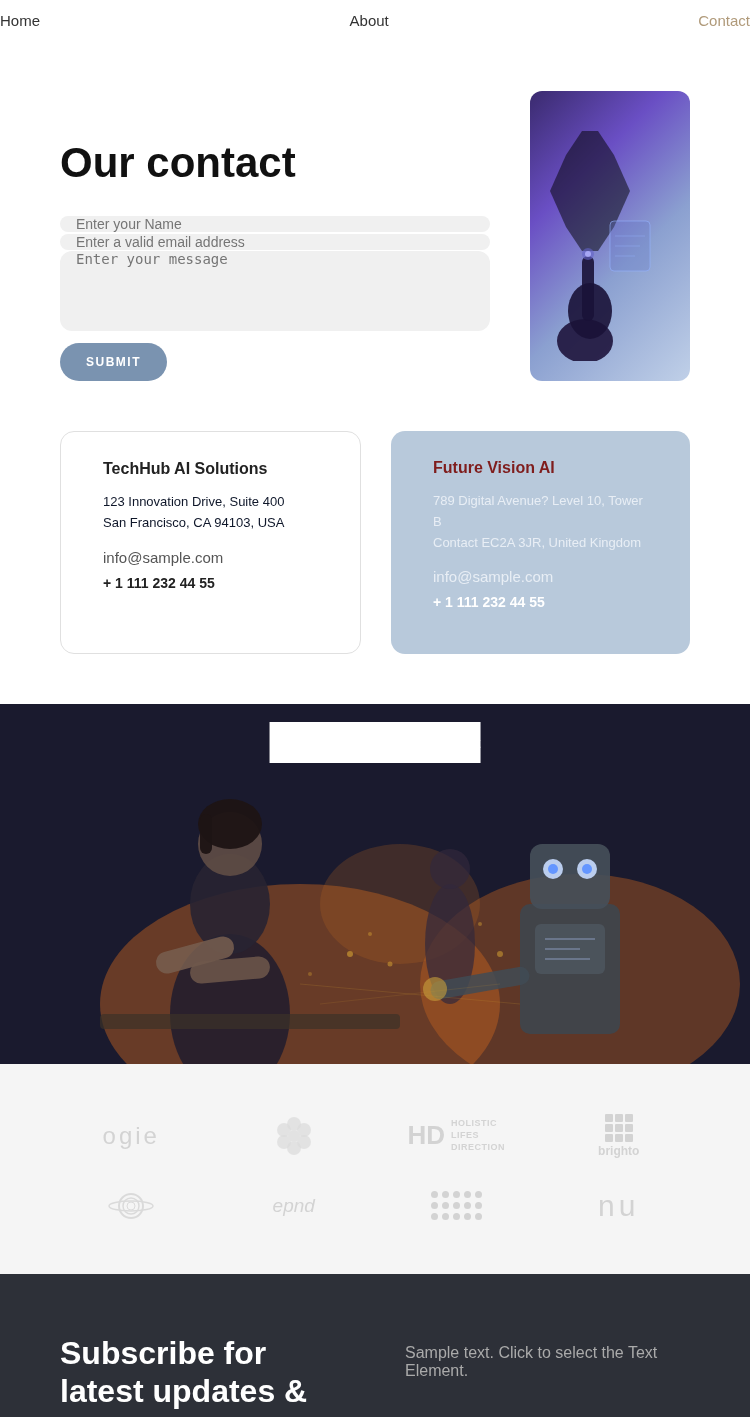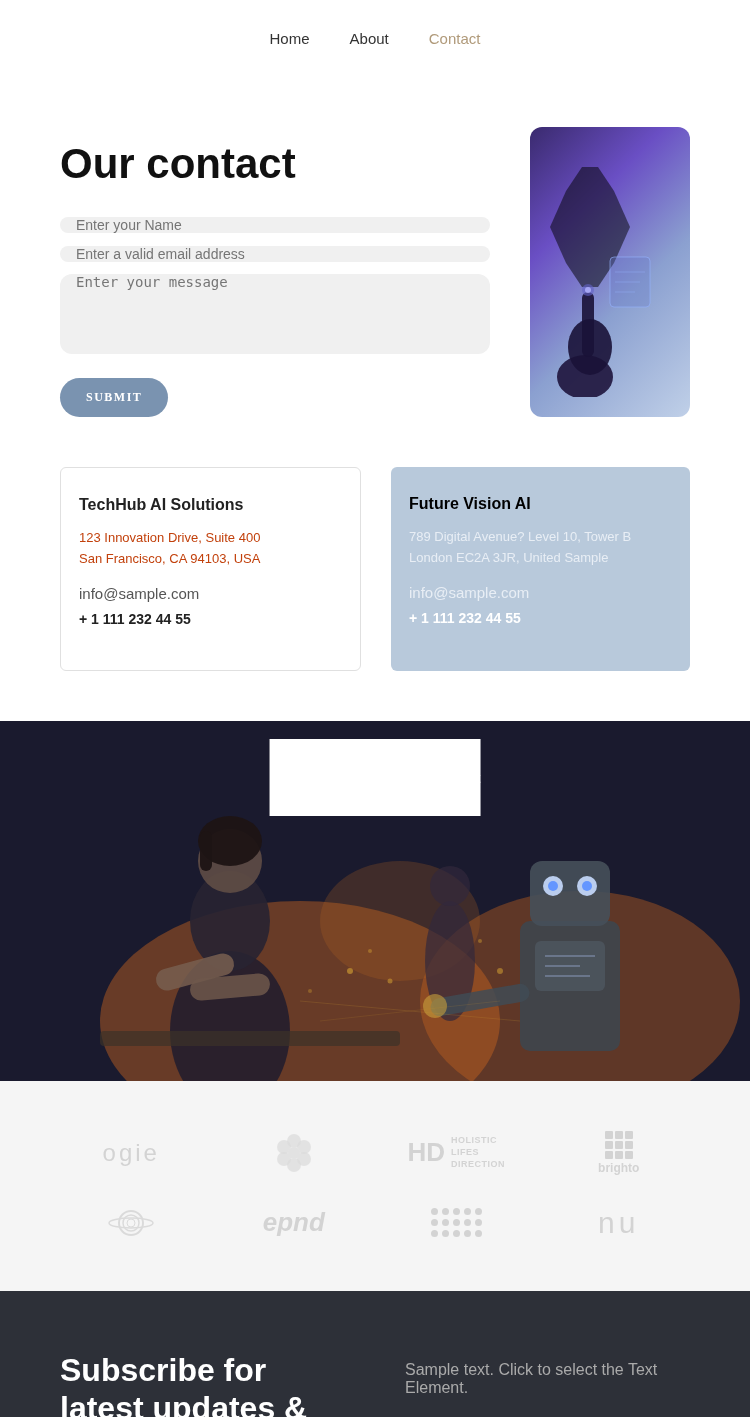--- a/index.html
+++ b/index.html
@@ -1,23 +1,23 @@
 <!DOCTYPE html>
 <html><head>
   <meta charset="utf-8">
   <style>
     * { margin: 0; padding: 0; box-sizing: border-box; }
     body { font-family: 'Helvetica Neue', Arial, sans-serif; color: #333; background: #fff; width: 750px; }
 
     
     nav {
       display: flex;
-      justify-content: center;
+      justify-content: space-between;
       gap: 40px;
-      padding: 30px 0;
+      padding: 12px 0;
       background: #fff;
     }
     nav a {
       text-decoration: none;
       font-size: 15px;
       color: #333;
     }
     nav a.active { color: #b09a7a; }
 
     
@@ -31,21 +31,20 @@
     .contact-left h1 {
       font-size: 42px;
       font-weight: 800;
       margin-bottom: 28px;
       color: #111;
     }
     .contact-left input,
     .contact-left textarea {
       width: 100%;
       padding: 0 16px;
-      margin-bottom: 12px;
       border: none;
       background: #f0f0f0;
       border-radius: 25px;
       font-size: 14px;
       color: #555;
       outline: none;
       resize: none;
     }
     .contact-left textarea {
       border-radius: 12px;
@@ -55,21 +54,20 @@
       background: #7a93b0;
       color: #fff;
       border: none;
       padding: 12px 26px;
       border-radius: 25px;
       font-size: 12px;
       font-weight: 700;
       letter-spacing: 1.5px;
       cursor: pointer;
       margin-top: 8px;
-      font-family: Liberation Serif, serif;
     }
     .contact-right {
       flex: 0 0 160px;
       width: 160px;
     }
     .contact-image {
       width: 160px;
       height: 290px;
       border-radius: 12px;
       background: linear-gradient(135deg, #3a2a6e 0%, #6a4fc4 30%, #8ba0d0 60%, #c0d0e8 100%);
@@ -97,38 +95,38 @@
 
     
     .address-section {
       padding: 0 60px 50px 60px;
       display: flex;
       gap: 30px;
     }
     .address-card {
       flex: 1;
       border: 1px solid #e0e0e0;
-      border-radius: 6px;
-      padding: 28px 18px;
+      border-radius: 14px;
+      padding: 28px 42px;
       background: #fff;
     }
     .address-card.blue {
       background: #b8c9db;
       border: none;
     }
     .address-card h3 {
       font-size: 16px;
       font-weight: 700;
       margin-bottom: 14px;
       color: #222;
     }
-    .address-card.blue h3 { color: #000000; }
+    .address-card.blue h3 { color: #7f1d1d; }
     .address-card p {
       font-size: 13px;
-      color: #c2410c;
+      color: #0f172a;
       line-height: 1.6;
       margin-bottom: 12px;
     }
     .address-card.blue p { color: #e8eef5; }
     .address-card .email {
       font-size: 15px;
       color: #555;
       margin-bottom: 2px;
     }
     .address-card.blue .email { color: #e8eef5; }
@@ -237,24 +235,24 @@
       color: #aaa;
       font-weight: 600;
     }
     .logo-nu {
       font-size: 30px;
       color: #aaa;
       font-weight: 200;
       letter-spacing: 4px;
     }
     .logo-epnd {
-      font-size: 26px;
+      font-size: 19px;
       font-style: italic;
       color: #aaa;
-      font-weight: 700;
+      font-weight: 400;
     }
     .logo-dots {
       display: grid;
       grid-template-columns: repeat(5, 7px);
       gap: 4px;
     }
     .logo-dots div {
       width: 7px;
       height: 7px;
       background: #aaa;
@@ -340,21 +338,21 @@
       <span>123 Innovation Drive, Suite 400</span><br>
       <span>San Francisco, CA 94103, USA</span>
     </p>
     <p class="email">info@sample.com</p>
     <p class="phone">+ 1 111 232 44 55</p>
   </div>
   <div class="address-card blue">
     <h3>Future Vision AI</h3>
     <p>
       <span>789 Digital Avenue? Level 10, Tower B</span><br>
-      <span>London EC2A 3JR, United Sample</span>
+      <span>Contact EC2A 3JR, United Kingdom</span>
     </p>
     <p class="email">info@sample.com</p>
     <p class="phone">+ 1 111 232 44 55</p>
   </div>
 </section>
 
 <div class="hero-banner">
 
   <div class="glow-left"></div>
   <div class="glow-right"></div>

